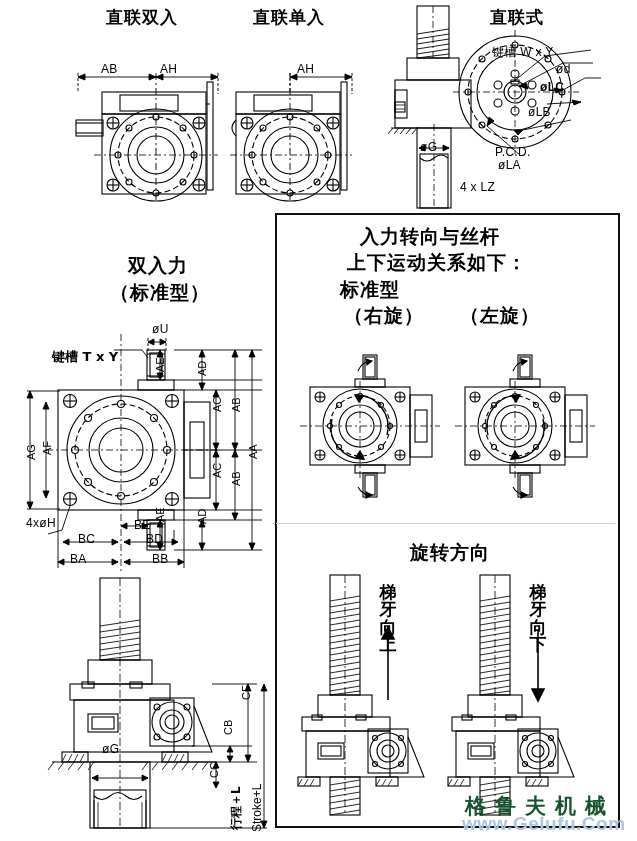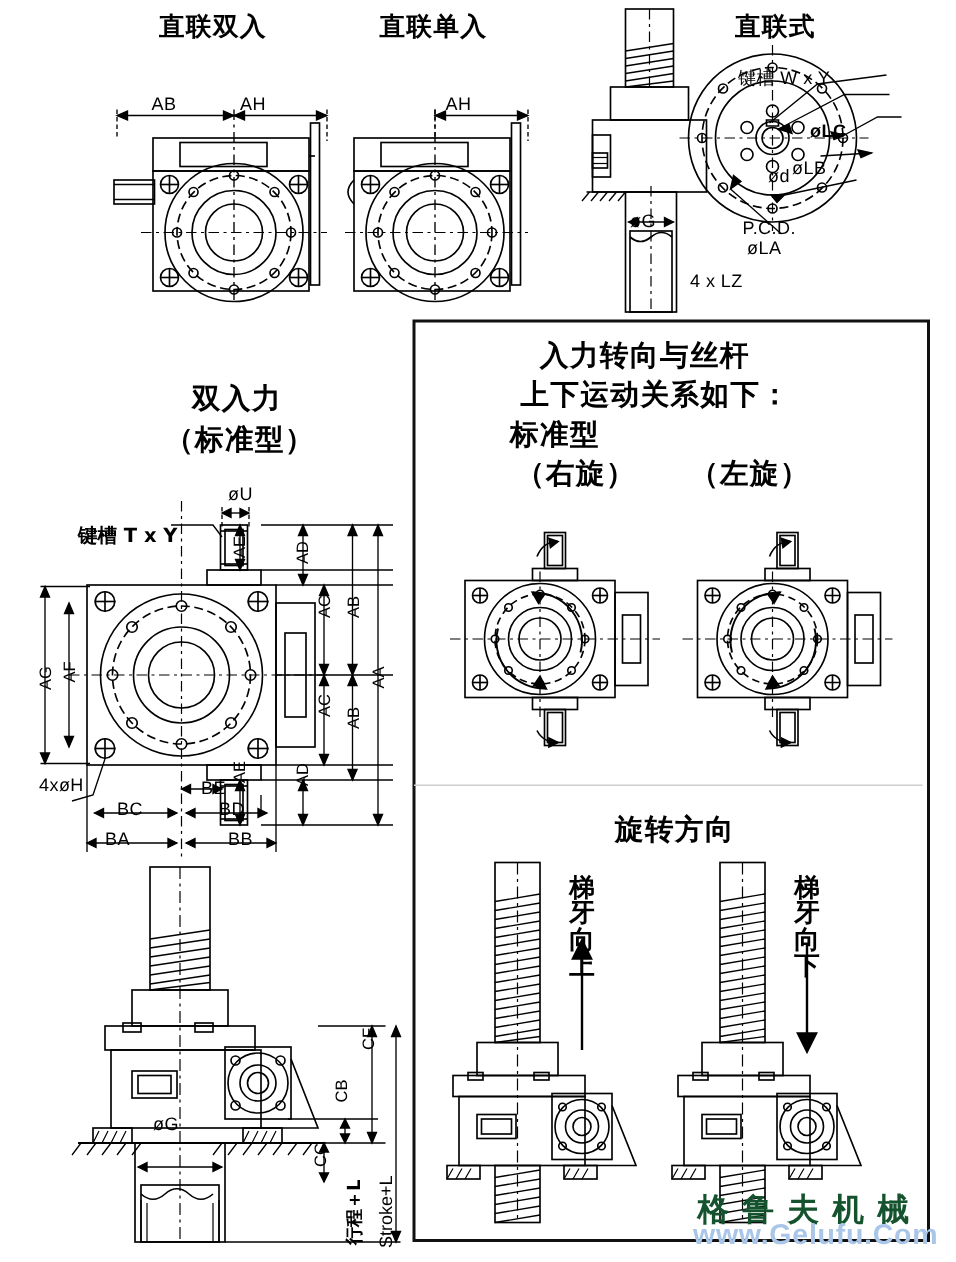--- a/index.html
+++ b/index.html
@@ -218,21 +218,21 @@
 
     <g stroke-width="0.9">
       <line x1="24" y1="142" x2="54" y2="142"></line>
       <path d="M24 142 l6 -3 v6 z" fill="#000"></path>
       <path d="M54 142 l-6 -3 v6 z" fill="#000"></path>
     </g>
   </g>
 </svg>
 </div>
 <div class="abs lbl" style="left:492px;top:44px;">键槽 W x Y</div>
-<div class="abs lbl" style="left:512px;top:62px;margin-top:48px;">ød</div>
+<div class="abs lbl" style="left:556px;top:62px;">ød</div>
 <div class="abs lbl" style="left:540px;top:80px;font-weight:bold;">øLC</div>
 <div class="abs lbl" style="left:528px;top:105px;">øLB</div>
 <div class="abs lbl" style="left:495px;top:145px;">P.C.D.</div>
 <div class="abs lbl" style="left:498px;top:158px;">øLA</div>
 <div class="abs lbl" style="left:460px;top:180px;">4 x LZ</div>
 <div class="abs lbl" style="left:420px;top:140px;">øG</div>
 
 <div class="abs cn big-cn" style="left:128px;top:253px;">双入力</div>
 <div class="abs cn big-cn" style="left:110px;top:280px;">（标准型）</div>
 

